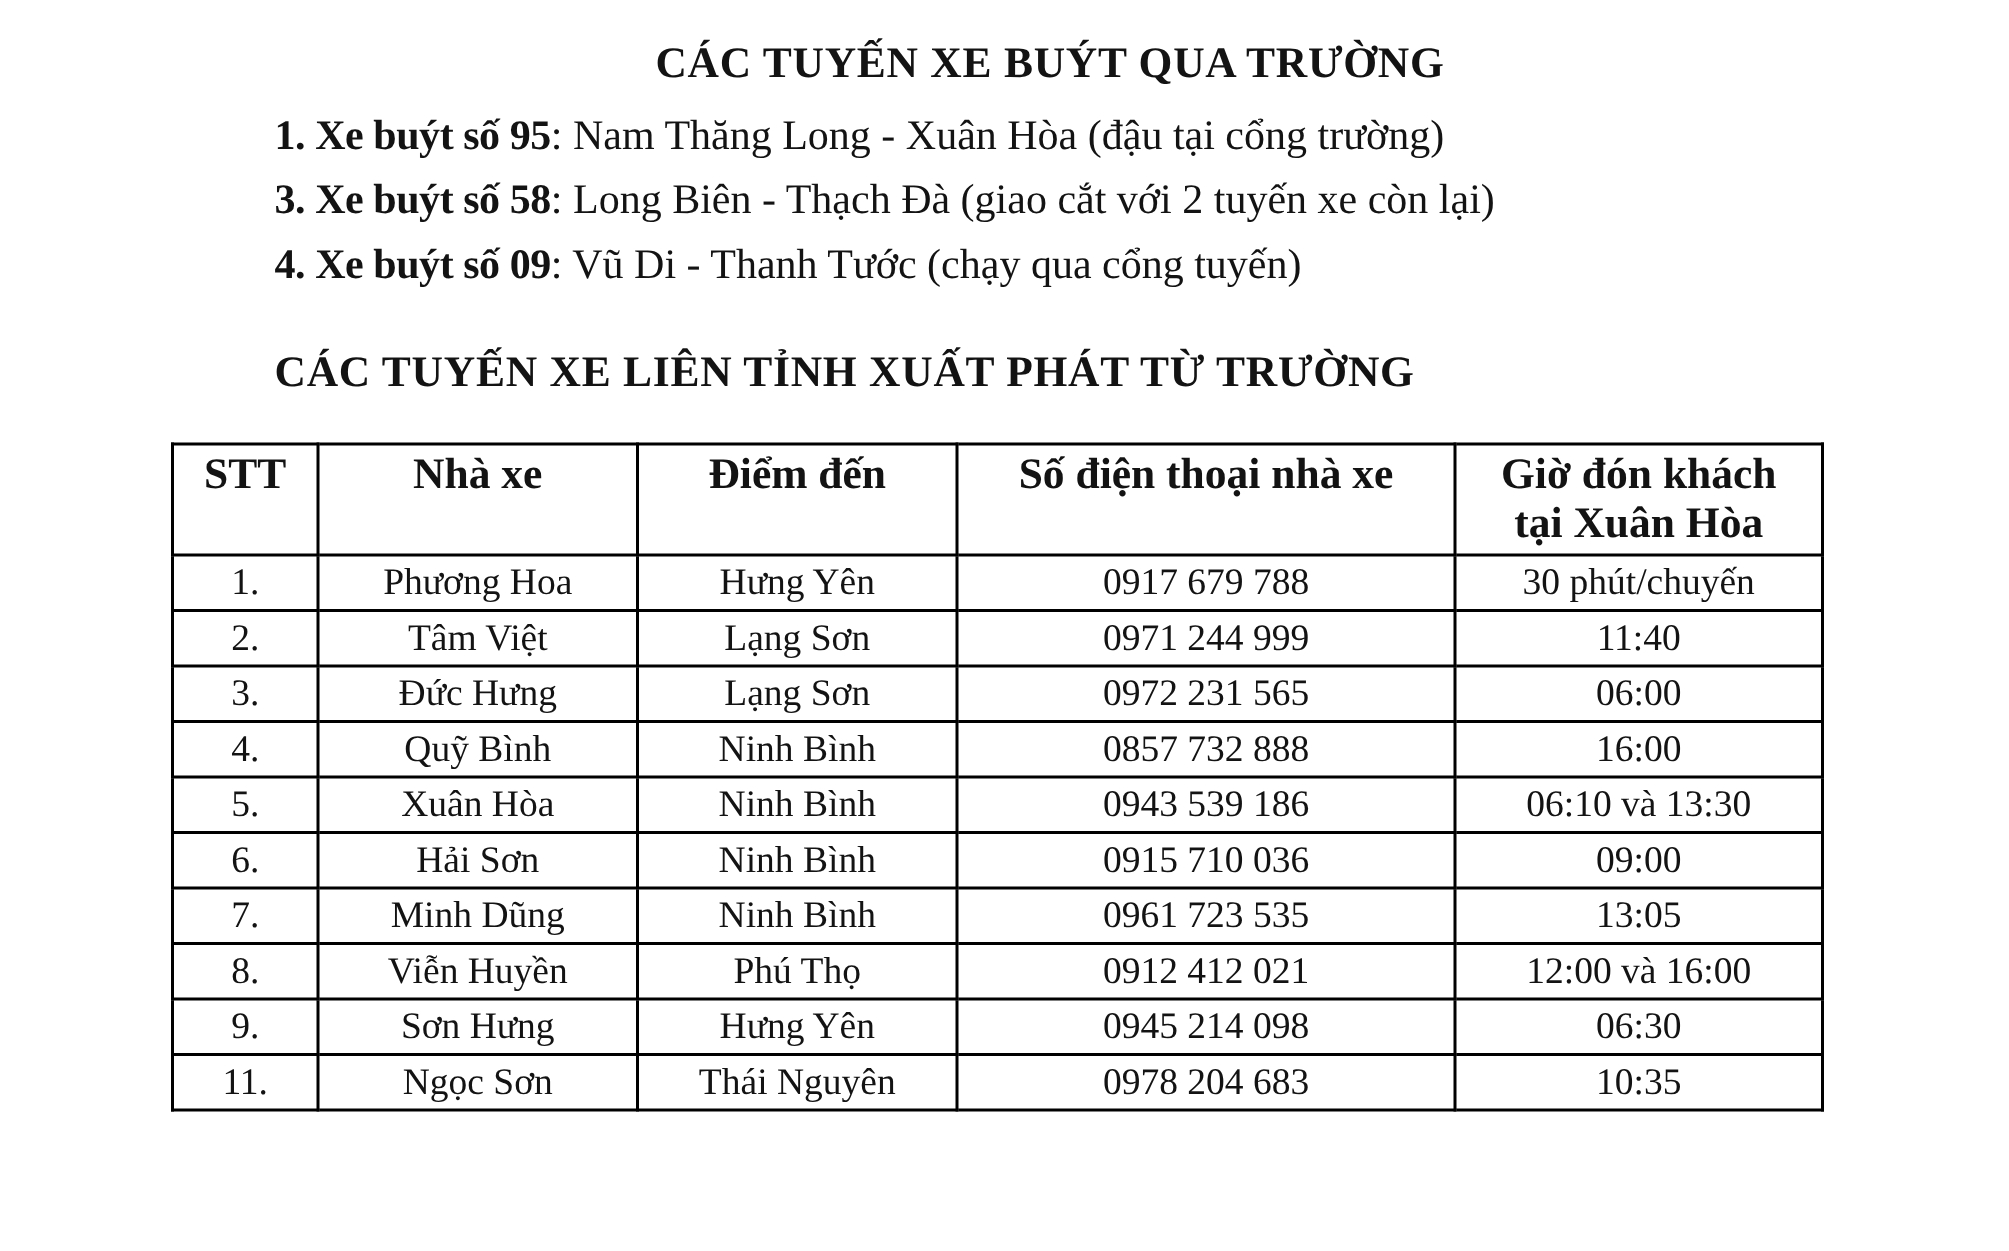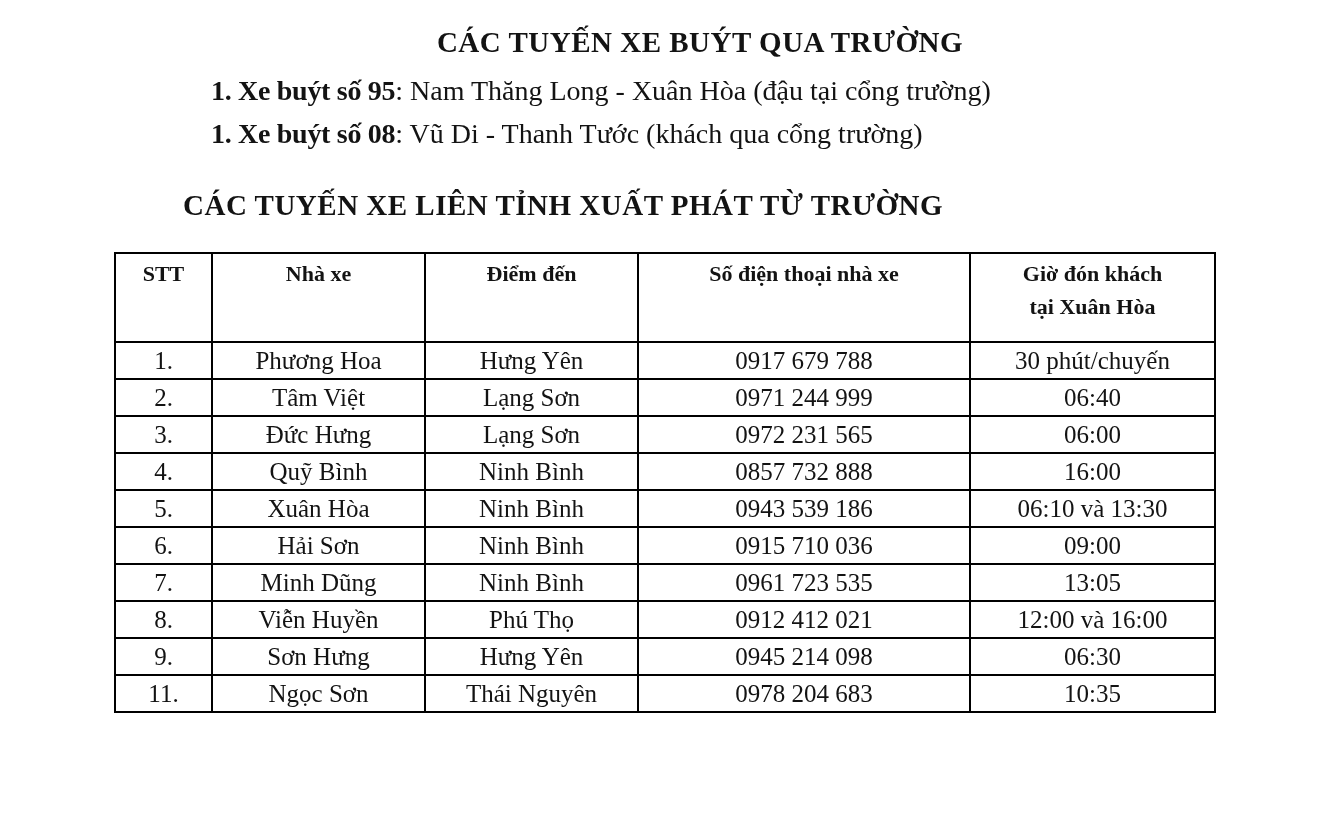--- a/index.html
+++ b/index.html
@@ -21,21 +21,20 @@
     letter-spacing: 0.5px;
   }
 
   .bus-list {
     margin: 10px 0 0 183px;
   }
   .bus-item {
     font-size: 28px;
     line-height: 43px;
     white-space: nowrap;
-    margin-left: 28px;
   }
   .bus-item b { letter-spacing: -0.3px; }
 
   .title-intercity {
     margin: 34px 0 0 183px;
     font-size: 29px;
     font-weight: bold;
     letter-spacing: 0.5px;
   }
 
@@ -44,24 +43,24 @@
     width: 1100px;
     border-collapse: collapse;
     table-layout: fixed;
   }
   table.intercity th, table.intercity td {
     border: 2px solid #000000;
     text-align: center;
     overflow: hidden;
   }
   table.intercity th {
-    font-size: 22px;
+    font-size: 29px;
     font-weight: bold;
     line-height: 33px;
-    padding: 3px 4px 18px 4px;
+    padding: 3px 4px 3px 4px;
     vertical-align: top;
     white-space: pre-line;
   }
   table.intercity td {
     font-size: 25px;
     line-height: 33px;
     height: 33px;
     padding: 1px 4px;
     vertical-align: middle;
     white-space: nowrap;
@@ -72,21 +71,24 @@
 
 <div class="page">
 
   <div class="title-bus">CÁC TUYẾN XE BUÝT QUA TRƯỜNG</div>
 
   <div class="bus-list">
     <div class="bus-item">
       <b>1. Xe buýt số 95</b><span>: Nam Thăng Long - Xuân Hòa (đậu tại cổng trường)</span>
     </div>
     <div class="bus-item">
-      <b>1. Xe buýt số 08</b><span>: Vũ Di - Thanh Tước (khách qua cổng trường)</span>
+      <b>3. Xe buýt số 58</b><span>: Long Biên - Thạch Đà (giao cắt với 2 tuyến xe còn lại)</span>
+    </div>
+    <div class="bus-item">
+      <b>4. Xe buýt số 09</b><span>: Vũ Di - Thanh Tước (chạy qua cổng tuyến)</span>
     </div>
   </div>
 
   <div class="title-intercity">CÁC TUYẾN XE LIÊN TỈNH XUẤT PHÁT TỪ TRƯỜNG</div>
 
   <table class="intercity">
     <colgroup>
       <col style="width:97px">
       <col style="width:213px">
       <col style="width:213px">
@@ -109,21 +111,21 @@
           <td>Phương Hoa</td>
           <td>Hưng Yên</td>
           <td>0917 679 788</td>
           <td>30 phút/chuyến</td>
         </tr>
         <tr>
           <td>2.</td>
           <td>Tâm Việt</td>
           <td>Lạng Sơn</td>
           <td>0971 244 999</td>
-          <td>06:40</td>
+          <td>11:40</td>
         </tr>
         <tr>
           <td>3.</td>
           <td>Đức Hưng</td>
           <td>Lạng Sơn</td>
           <td>0972 231 565</td>
           <td>06:00</td>
         </tr>
         <tr>
           <td>4.</td>

